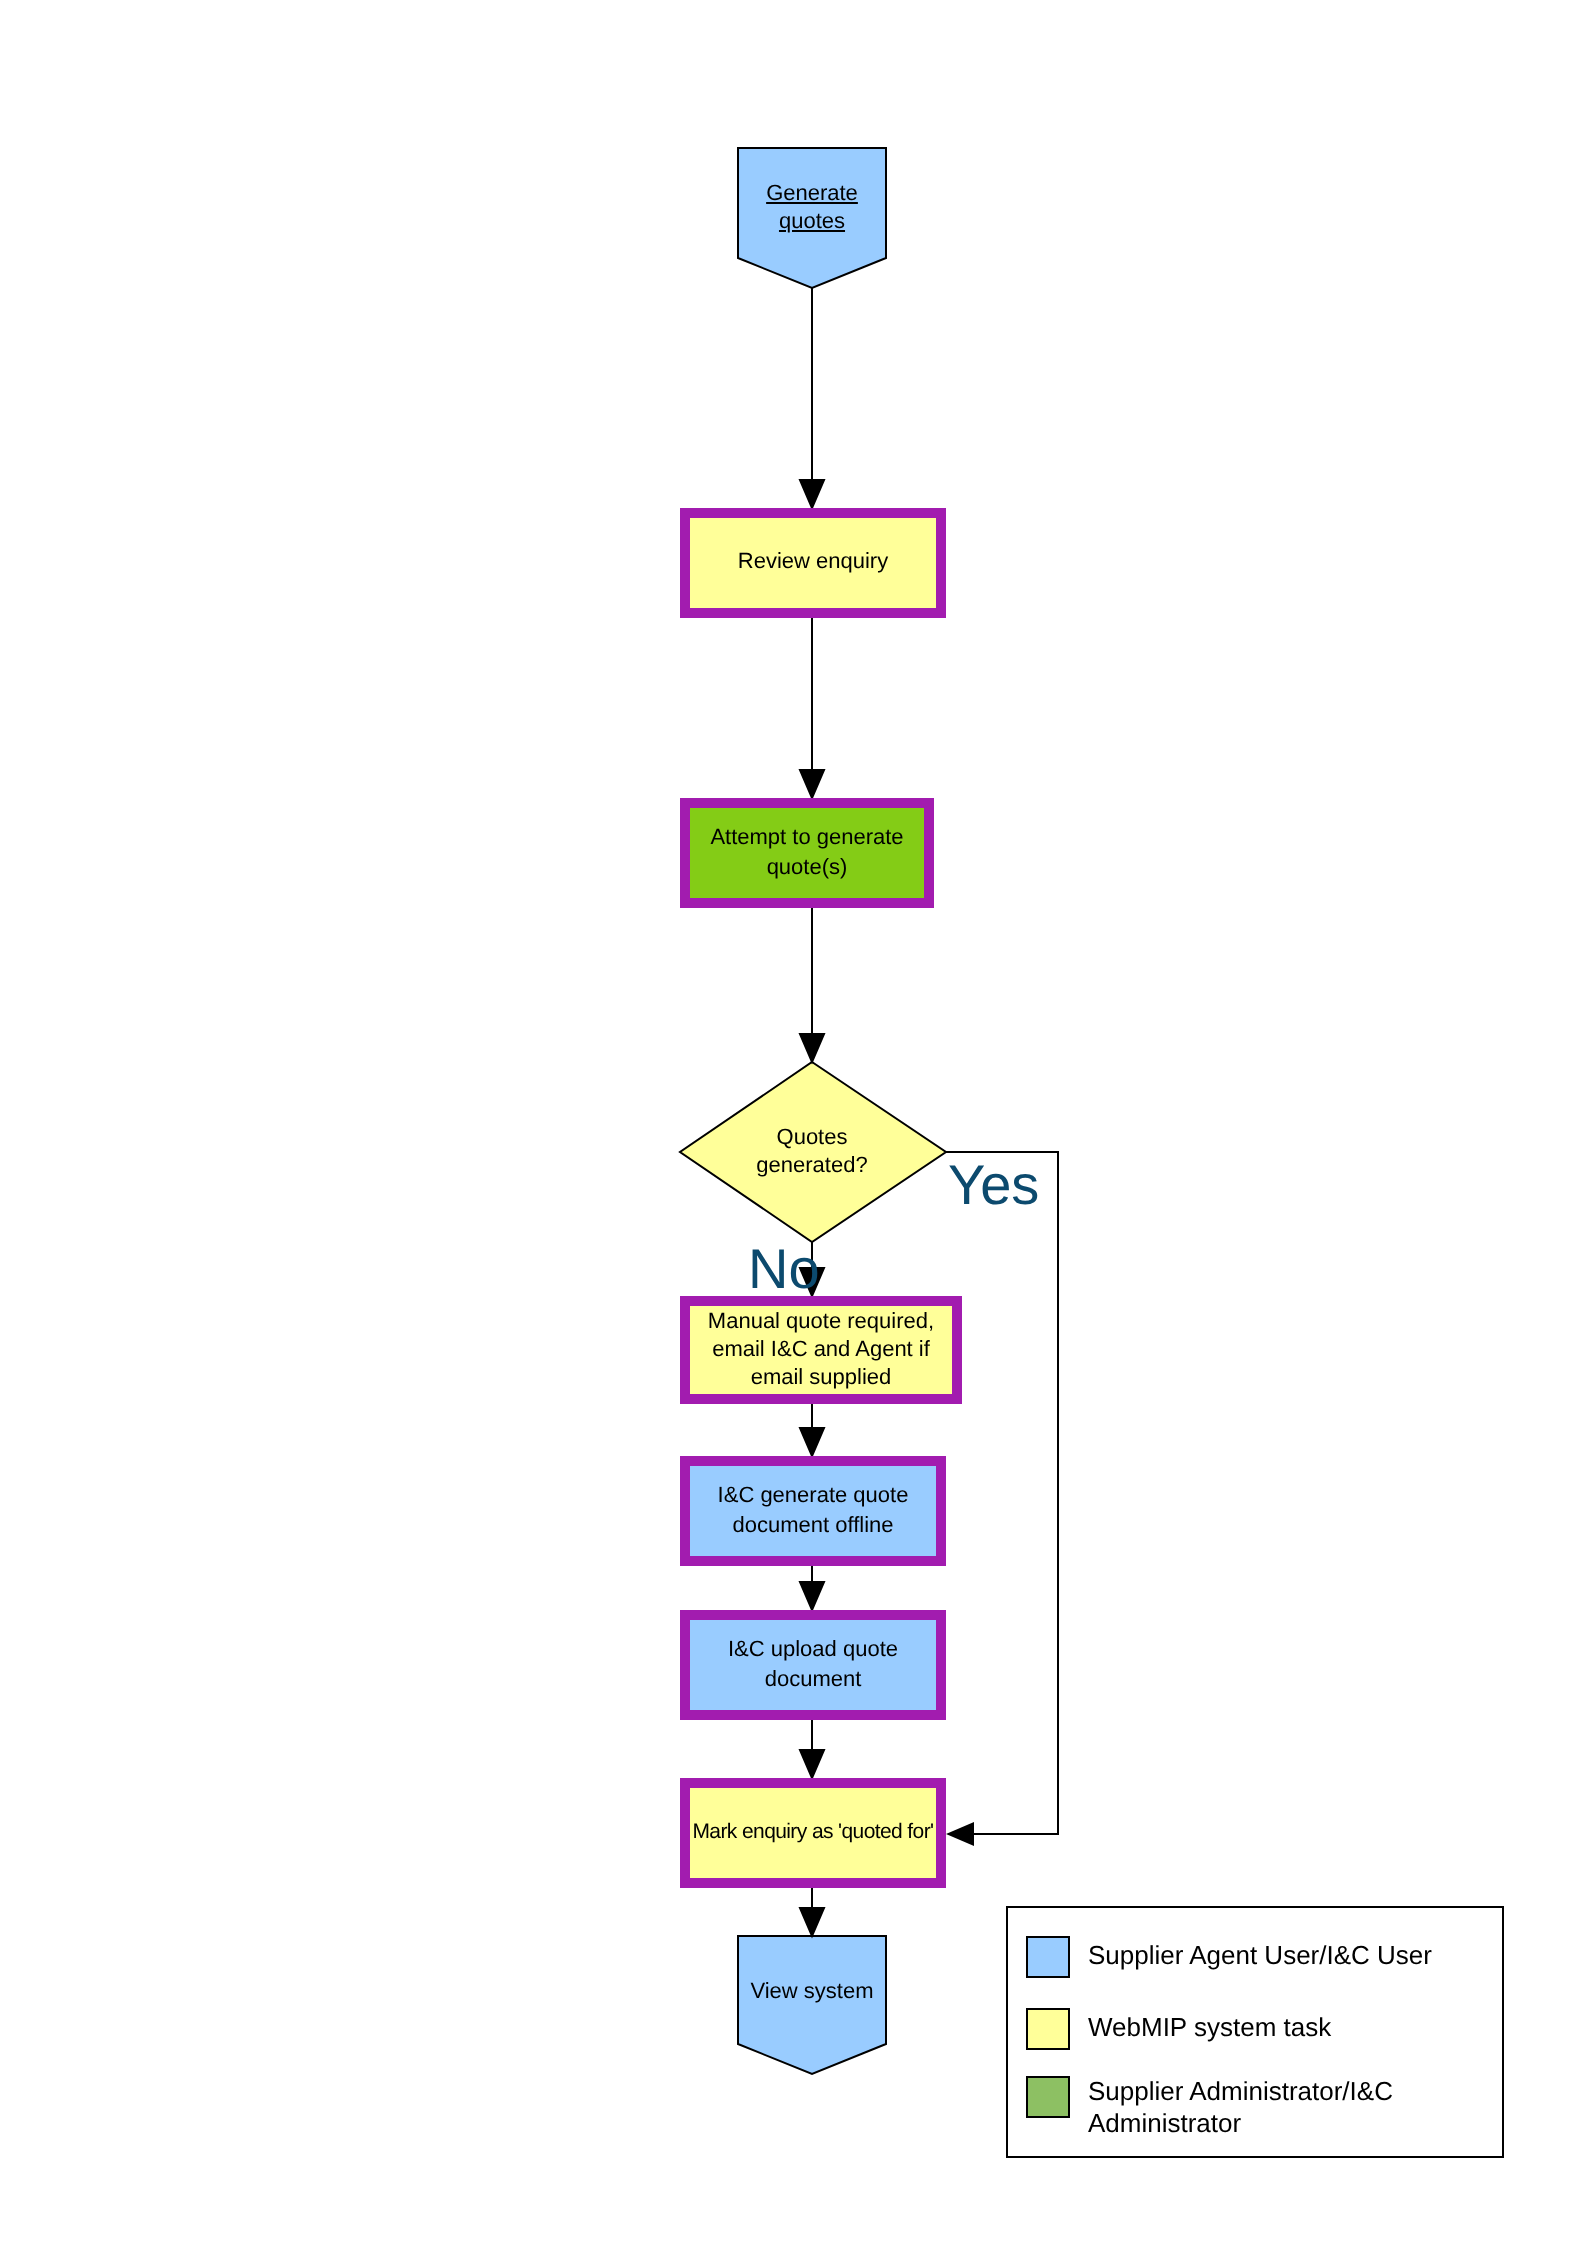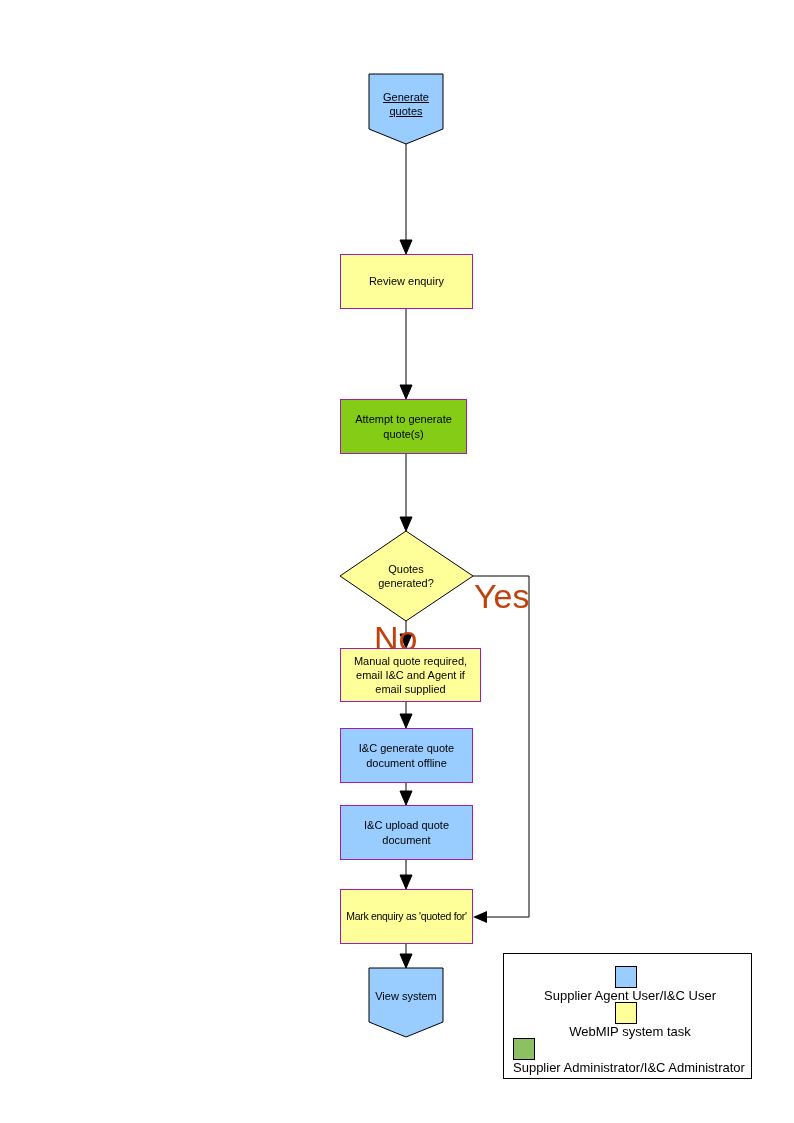--- a/index.html
+++ b/index.html
@@ -8,44 +8,44 @@
     width:794px;height:1123px;
     background:#ffffff;
     font-family:"Liberation Sans", sans-serif;
     overflow:hidden;
   }
   #wires{position:absolute;left:0;top:0;width:794px;height:1123px;}
   .node{
     position:absolute;
     display:flex;align-items:center;justify-content:center;
     text-align:center;
-    border:1px solid #a21caf;
+    border:5px solid #a21caf;
     box-sizing:border-box;
     font-size:11px;line-height:1.3;color:#000;
     padding:0 8px;
   }
   .node.tight{padding:0;font-size:10.5px;letter-spacing:-0.3px;white-space:nowrap;}
   .shape-label{
     position:absolute;
     display:flex;align-items:center;justify-content:center;
     text-align:center;
     font-size:11px;line-height:1.3;color:#000;
   }
   .edge-label{
     position:absolute;
-    font-size:34px;line-height:1;color:#c2410c;
+    font-size:28px;line-height:1;color:#0c4a6e;
     white-space:nowrap;
   }
   #legend{
     position:absolute;left:503px;top:953px;width:249px;height:126px;
     border:1px solid #000;box-sizing:border-box;
   }
   .legend-row{
     position:absolute;left:9px;right:4px;
-    display:flex;align-items:center;flex-direction:column;
+    display:flex;align-items:center;
   }
   .legend-row.top-align{align-items:flex-start;}
   .swatch{
     width:22px;height:21px;flex:0 0 22px;
     border:1px solid #000;box-sizing:border-box;
     margin-right:9px;
   }
   .legend-text{font-size:13px;line-height:1.2;color:#000;}
 </style>
 </head>

